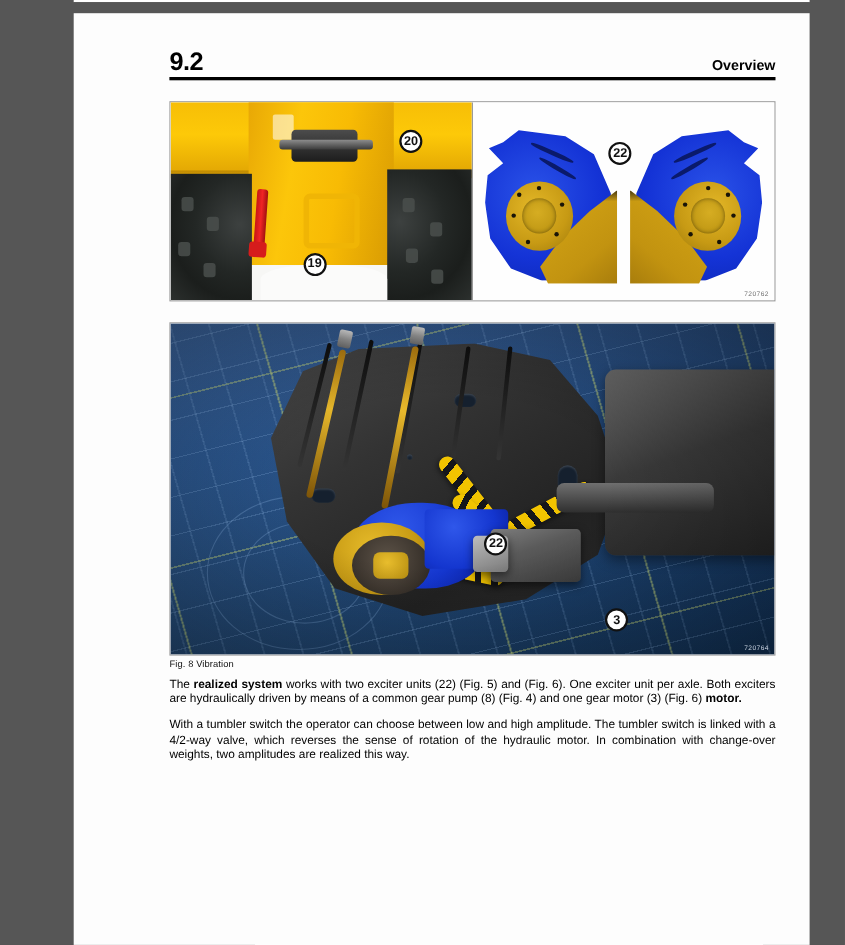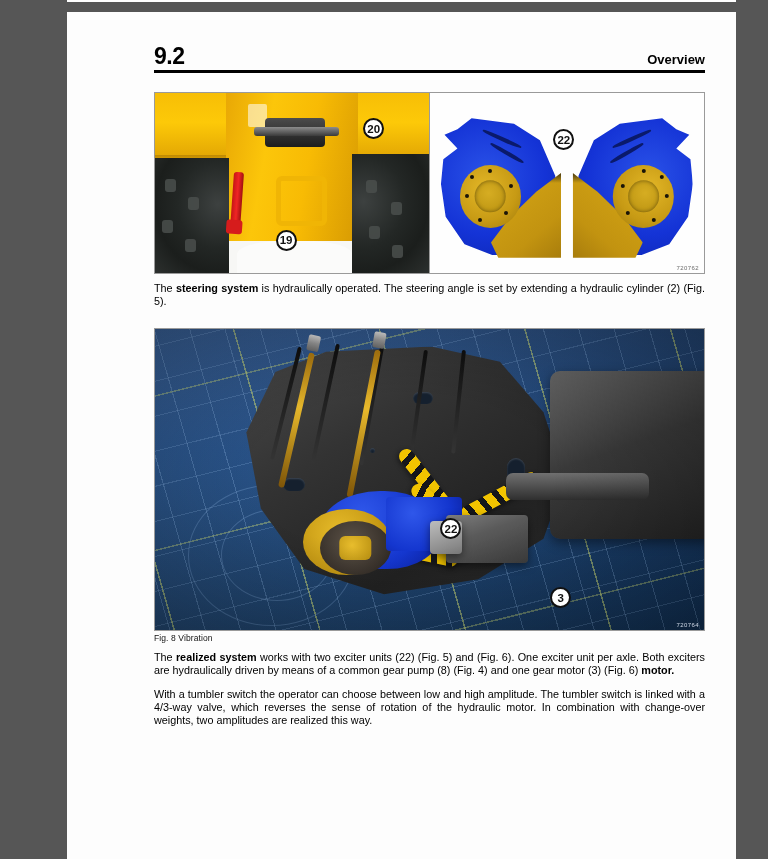--- a/index.html
+++ b/index.html
@@ -487,21 +487,20 @@
                 <div class="bolt" style="left:16%; top:16%;"></div>
               </div>
             </div>
 
             <div class="callout" style="left:45%; top:20%;">22</div>
             <div class="part-code">720762</div>
           </div>
         </div>
       </div>
 
-      <p class="body-text"><span>The </span><b>steering system</b><span> is hydraulically operated. The steering angle is set by extending a hydraulic cylinder (2) (Fig. 5).</span></p>
 
       <div class="figure">
         <div class="figure-frame fig6-frame">
           <div class="cad">
             <div class="cad-grid"></div>
             <div class="cad-grid-major"></div>
 
             <div class="cad-ghost" style="left:6%; top:52%; width:30%; height:46%;"></div>
             <div class="cad-ghost" style="left:12%; top:60%; width:20%; height:30%;"></div>
 
@@ -547,17 +546,17 @@
             <div class="callout" style="left:52%; top:63%;">22</div>
             <div class="callout" style="left:72%; top:86%;">3</div>
             <div class="part-code on-dark">720764</div>
           </div>
         </div>
         <div class="fig-caption">Fig. 8 Vibration</div>
       </div>
 
       <p class="body-text"><span>The </span><b>realized system</b><span> works with two exciter units (22) (Fig. 5) and (Fig. 6). One exciter unit per axle. Both exciters are hydraulically driven by means of a common gear pump (8) (Fig. 4) and one gear motor (3) (Fig. 6) </span><b>motor.</b></p>
 
-      <p class="body-text">With a tumbler switch the operator can choose between low and high amplitude. The tumbler switch is linked with a 4/3-way valve, which reverses the sense of rotation of the hydraulic motor. In combination with change-over weights, two amplitudes are realized this way.</p>
+      <p class="body-text">With a tumbler switch the operator can choose between low and high amplitude. The tumbler switch is linked with a 4/2-way valve, which reverses the sense of rotation of the hydraulic motor. In combination with change-over weights, two amplitudes are realized this way.</p>
 
     </div>
   </div>
 </div>
 
 </body></html>

